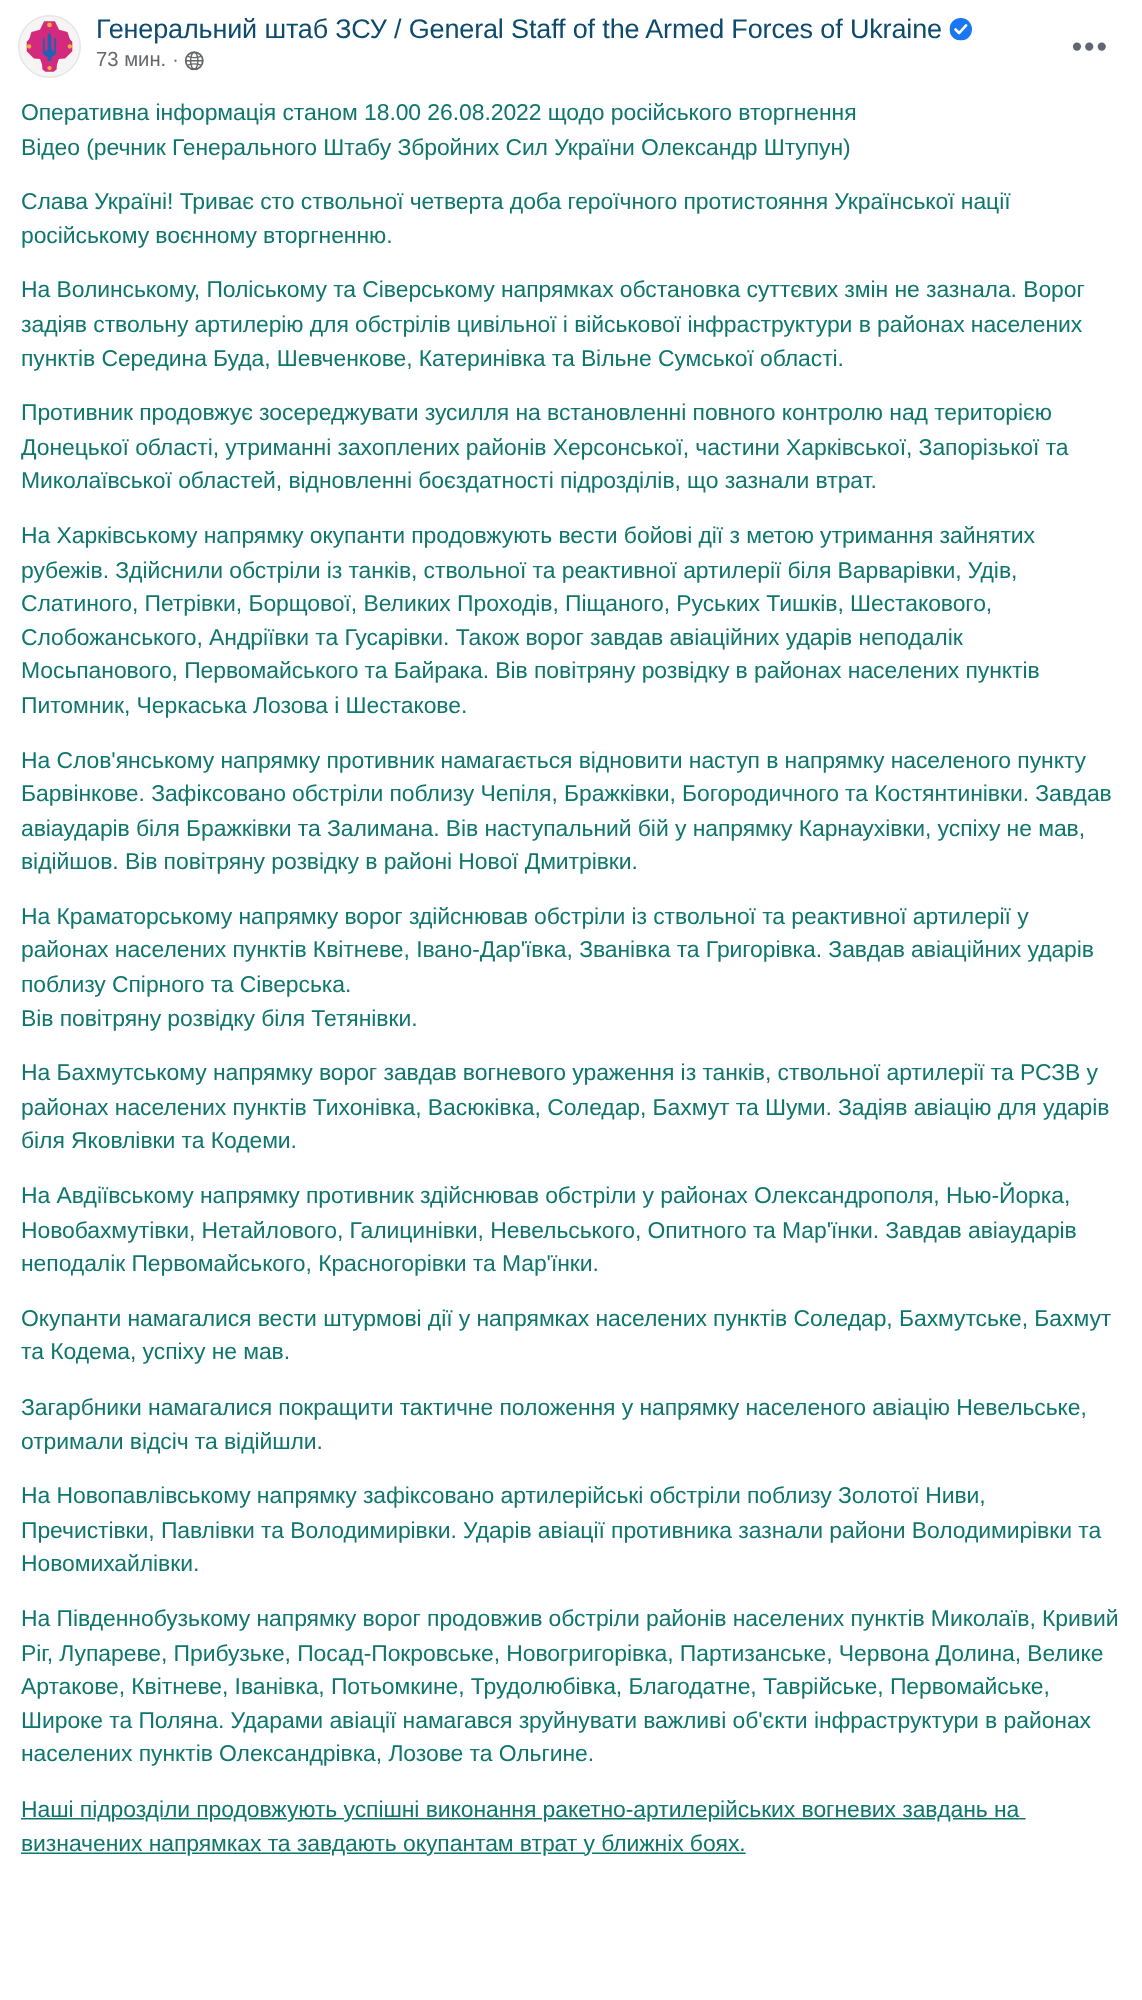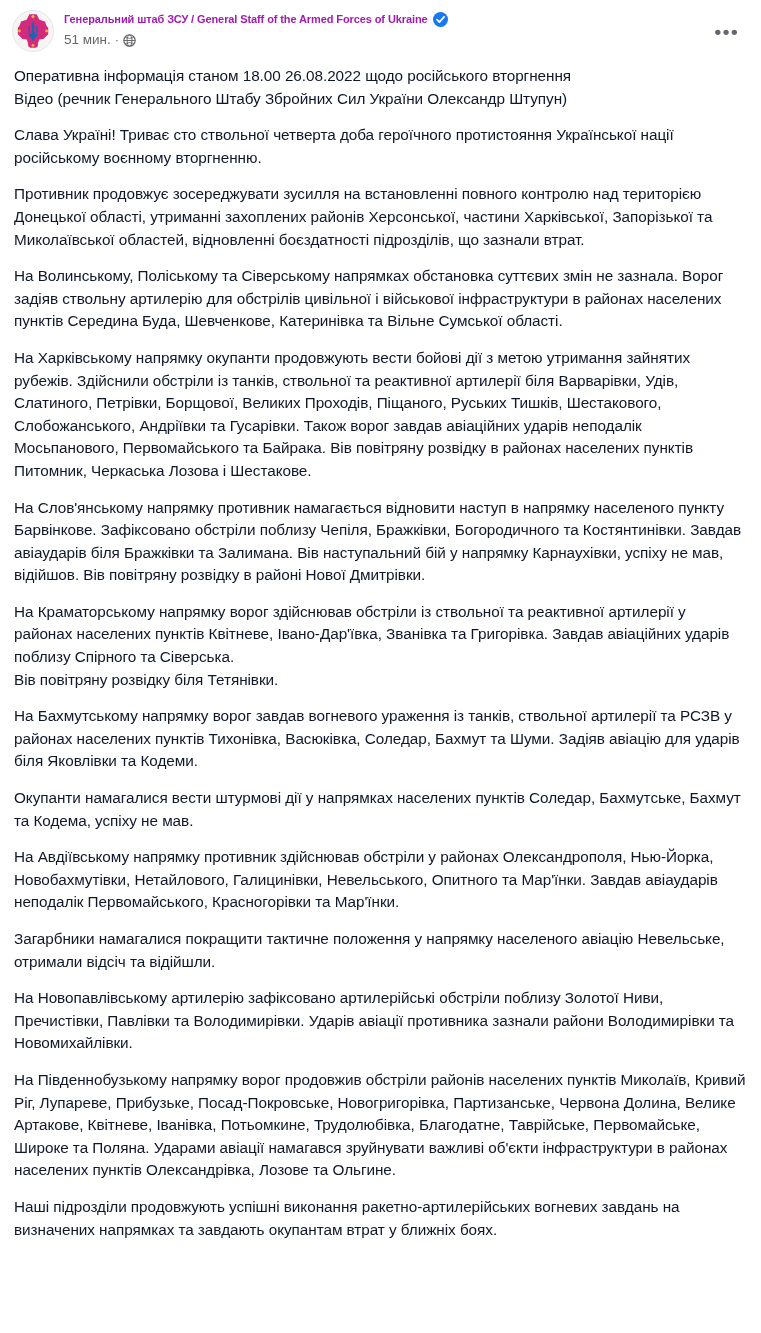--- a/index.html
+++ b/index.html
@@ -53,23 +53,23 @@
     justify-content: flex-start;
     padding-top: 1px;
   }
 
   .name-row {
     display: flex;
     align-items: center;
     line-height: 18px;
   }
   .page-name {
-    font-size: 11px;
-    font-weight: 700;
-    color: #a21caf;
+    font-size: 18px;
+    font-weight: 400;
+    color: #0c4a6e;
     letter-spacing: -0.1px;
     white-space: nowrap;
   }
   .verified {
     margin-left: 5px;
     width: 15px;
     height: 15px;
     display: inline-block;
     flex: 0 0 15px;
   }
@@ -112,28 +112,28 @@
     line-height: 8px;
     font-weight: 700;
     user-select: none;
   }
 
   
   .post-body {
     padding: 9px 14px 10px 14px;
     font-size: 15.3px;
     line-height: 22.6px;
-    color: #0f172a;
+    color: #0f766e;
     letter-spacing: -0.05px;
   }
   .post-body p {
     margin: 0 0 14px 0;
     white-space: pre-wrap;
   }
-  .post-body p:last-child { margin-bottom: 0; }
+  .post-body p:last-child { margin-bottom: 0; text-decoration: underline; }
 </style>
 </head>
 <body>
 
 <div class="post">
 
   <div class="post-header">
 
     <div class="avatar">
       <svg viewBox="0 0 100 100">
@@ -171,49 +171,49 @@
       <div class="name-row">
         <span class="page-name">Генеральний штаб ЗСУ / General Staff of the Armed Forces of Ukraine</span>
         <span class="verified">
           <svg viewBox="0 0 16 16">
             <circle cx="8" cy="8" r="8" fill="#1877f2"></circle>
             <path d="M4.3 8.2 L6.8 10.7 L11.8 5.3" fill="none" stroke="#ffffff" stroke-width="1.9" stroke-linecap="round" stroke-linejoin="round"></path>
           </svg>
         </span>
       </div>
       <div class="meta-row">
-        <span>51 мин.</span>
+        <span>73 мин.</span>
         <span class="meta-sep">·</span>
         <span class="globe-icon">
           <svg viewBox="0 0 16 16">
             <circle cx="8" cy="8" r="7" fill="none" stroke="#65676b" stroke-width="1.5"></circle>
             <ellipse cx="8" cy="8" rx="3" ry="7" fill="none" stroke="#65676b" stroke-width="1.2"></ellipse>
             <line x1="1.2" y1="8" x2="14.8" y2="8" stroke="#65676b" stroke-width="1.2"></line>
             <path d="M2.6 4.4 Q8 6.4 13.4 4.4" fill="none" stroke="#65676b" stroke-width="1.1"></path>
             <path d="M2.6 11.6 Q8 9.6 13.4 11.6" fill="none" stroke="#65676b" stroke-width="1.1"></path>
           </svg>
         </span>
       </div>
     </div>
 
     <div class="more-button">•••</div>
   </div>
 
   <div class="post-body">
     <p>Оперативна інформація станом 18.00 26.08.2022 щодо російського вторгнення
 Відео (речник Генерального Штабу Збройних Сил України Олександр Штупун)</p>
     <p>Слава Україні! Триває сто ствольної четверта доба героїчного протистояння Української нації російському воєнному вторгненню.</p>
+    <p>На Волинському, Поліському та Сіверському напрямках обстановка суттєвих змін не зазнала. Ворог задіяв ствольну артилерію для обстрілів цивільної і військової інфраструктури в районах населених пунктів Середина Буда, Шевченкове, Катеринівка та Вільне Сумської області.</p>
     <p>Противник продовжує зосереджувати зусилля на встановленні повного контролю над територією Донецької області, утриманні захоплених районів Херсонської, частини Харківської, Запорізької та Миколаївської областей, відновленні боєздатності підрозділів, що зазнали втрат.</p>
-    <p>На Волинському, Поліському та Сіверському напрямках обстановка суттєвих змін не зазнала. Ворог задіяв ствольну артилерію для обстрілів цивільної і військової інфраструктури в районах населених пунктів Середина Буда, Шевченкове, Катеринівка та Вільне Сумської області.</p>
     <p>На Харківському напрямку окупанти продовжують вести бойові дії з метою утримання зайнятих рубежів. Здійснили обстріли із танків, ствольної та реактивної артилерії біля Варварівки, Удів, Слатиного, Петрівки, Борщової, Великих Проходів, Піщаного, Руських Тишків, Шестакового, Слобожанського, Андріївки та Гусарівки. Також ворог завдав авіаційних ударів неподалік Мосьпанового, Первомайського та Байрака. Вів повітряну розвідку в районах населених пунктів Питомник, Черкаська Лозова і Шестакове.</p>
     <p>На Слов'янському напрямку противник намагається відновити наступ в напрямку населеного пункту Барвінкове. Зафіксовано обстріли поблизу Чепіля, Бражківки, Богородичного та Костянтинівки. Завдав авіаударів біля Бражківки та Залимана. Вів наступальний бій у напрямку Карнаухівки, успіху не мав, відійшов. Вів повітряну розвідку в районі Нової Дмитрівки.</p>
     <p>На Краматорському напрямку ворог здійснював обстріли із ствольної та реактивної артилерії у районах населених пунктів Квітневе, Івано-Дар'ївка, Званівка та Григорівка. Завдав авіаційних ударів поблизу Спірного та Сіверська.
 Вів повітряну розвідку біля Тетянівки.</p>
     <p>На Бахмутському напрямку ворог завдав вогневого ураження із танків, ствольної артилерії та РСЗВ у районах населених пунктів Тихонівка, Васюківка, Соледар, Бахмут та Шуми. Задіяв авіацію для ударів біля Яковлівки та Кодеми.</p>
+    <p>На Авдіївському напрямку противник здійснював обстріли у районах Олександрополя, Нью-Йорка, Новобахмутівки, Нетайлового, Галицинівки, Невельського, Опитного та Мар'їнки. Завдав авіаударів неподалік Первомайського, Красногорівки та Мар'їнки.</p>
     <p>Окупанти намагалися вести штурмові дії у напрямках населених пунктів Соледар, Бахмутське, Бахмут та Кодема, успіху не мав.</p>
-    <p>На Авдіївському напрямку противник здійснював обстріли у районах Олександрополя, Нью-Йорка, Новобахмутівки, Нетайлового, Галицинівки, Невельського, Опитного та Мар'їнки. Завдав авіаударів неподалік Первомайського, Красногорівки та Мар'їнки.</p>
     <p>Загарбники намагалися покращити тактичне положення у напрямку населеного авіацію Невельське, отримали відсіч та відійшли.</p>
-    <p>На Новопавлівському артилерію зафіксовано артилерійські обстріли поблизу Золотої Ниви, Пречистівки, Павлівки та Володимирівки. Ударів авіації противника зазнали райони Володимирівки та Новомихайлівки.</p>
+    <p>На Новопавлівському напрямку зафіксовано артилерійські обстріли поблизу Золотої Ниви, Пречистівки, Павлівки та Володимирівки. Ударів авіації противника зазнали райони Володимирівки та Новомихайлівки.</p>
     <p>На Південнобузькому напрямку ворог продовжив обстріли районів населених пунктів Миколаїв, Кривий Ріг, Лупареве, Прибузьке, Посад-Покровське, Новогригорівка, Партизанське, Червона Долина, Велике Артакове, Квітневе, Іванівка, Потьомкине, Трудолюбівка, Благодатне, Таврійське, Первомайське, Широке та Поляна. Ударами авіації намагався зруйнувати важливі об'єкти інфраструктури в районах населених пунктів Олександрівка, Лозове та Ольгине.</p>
     <p>Наші підрозділи продовжують успішні виконання ракетно-артилерійських вогневих завдань на визначених напрямках та завдають окупантам втрат у ближніх боях.</p>
   </div>
 
 </div>
 
 </body></html>

